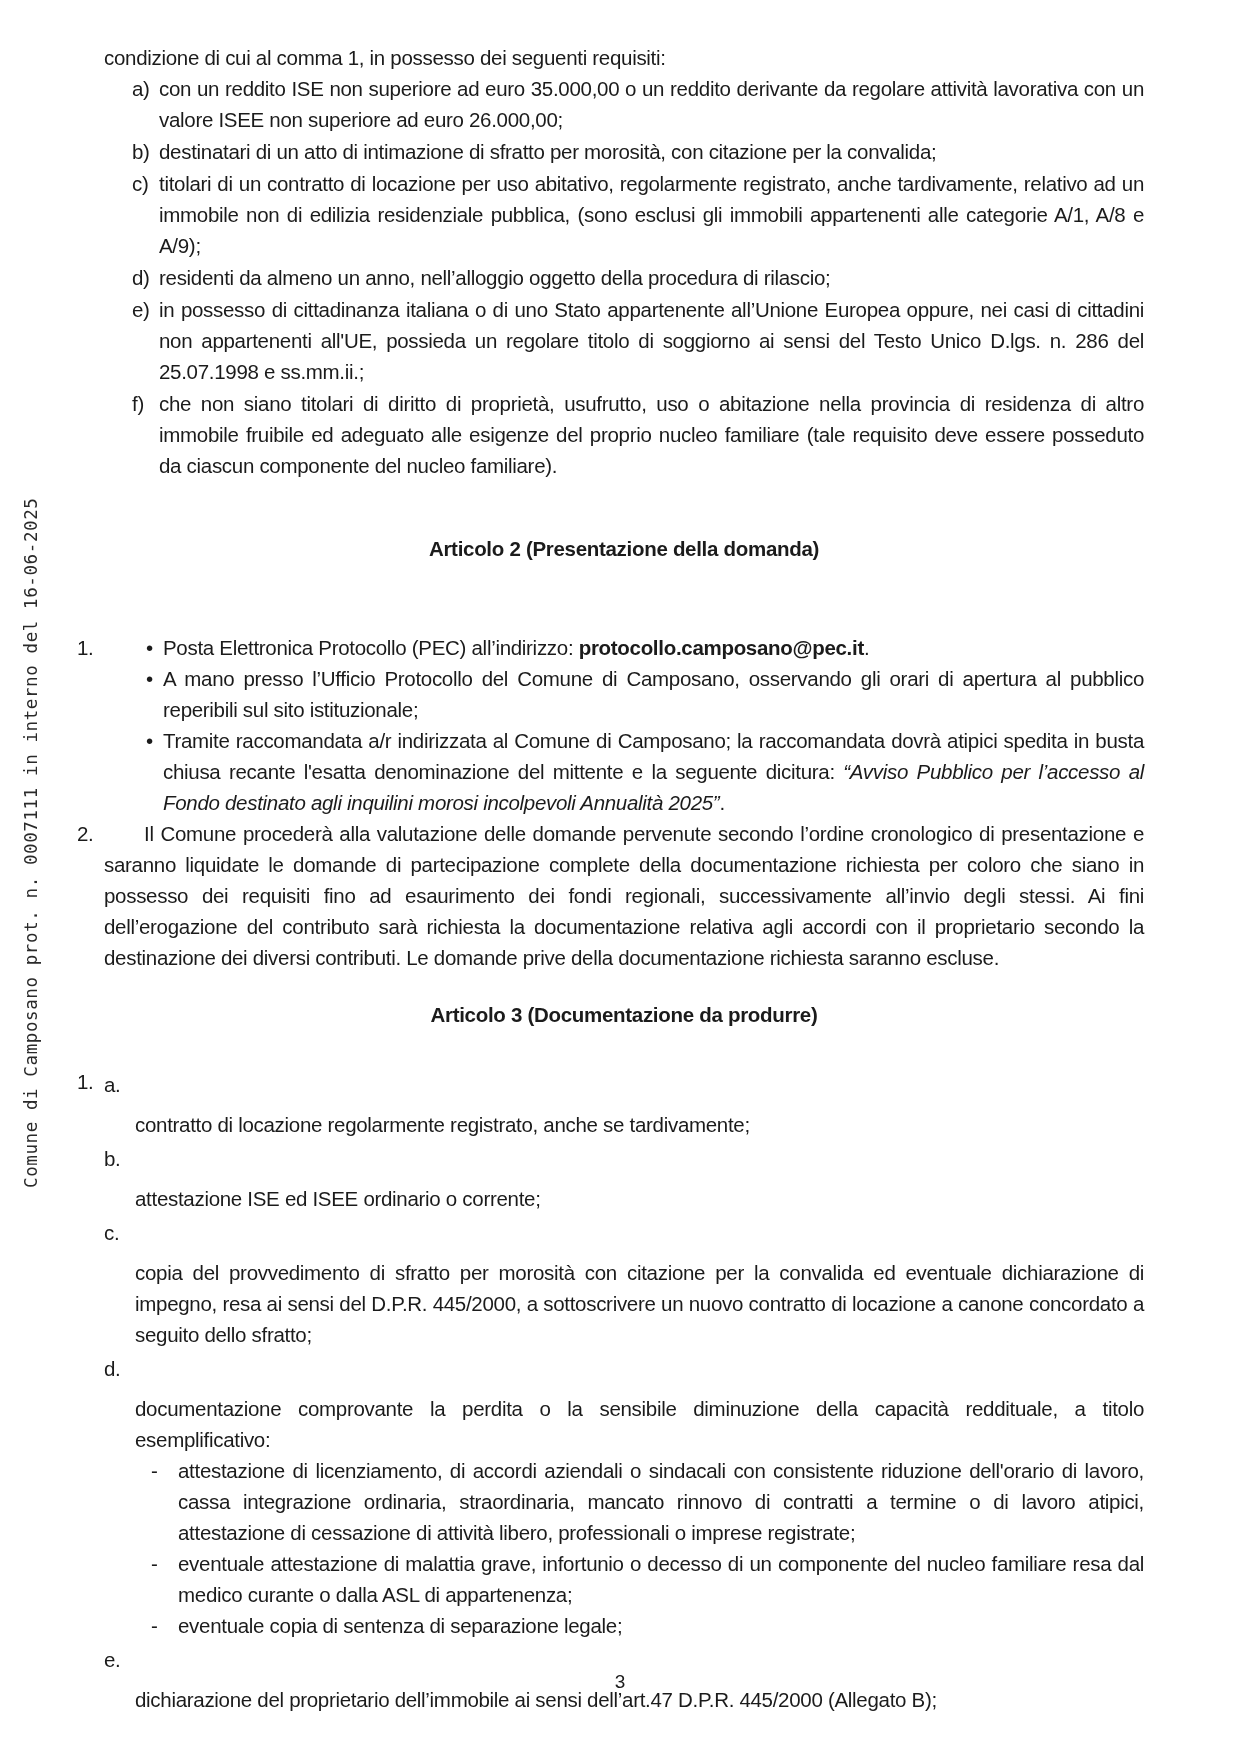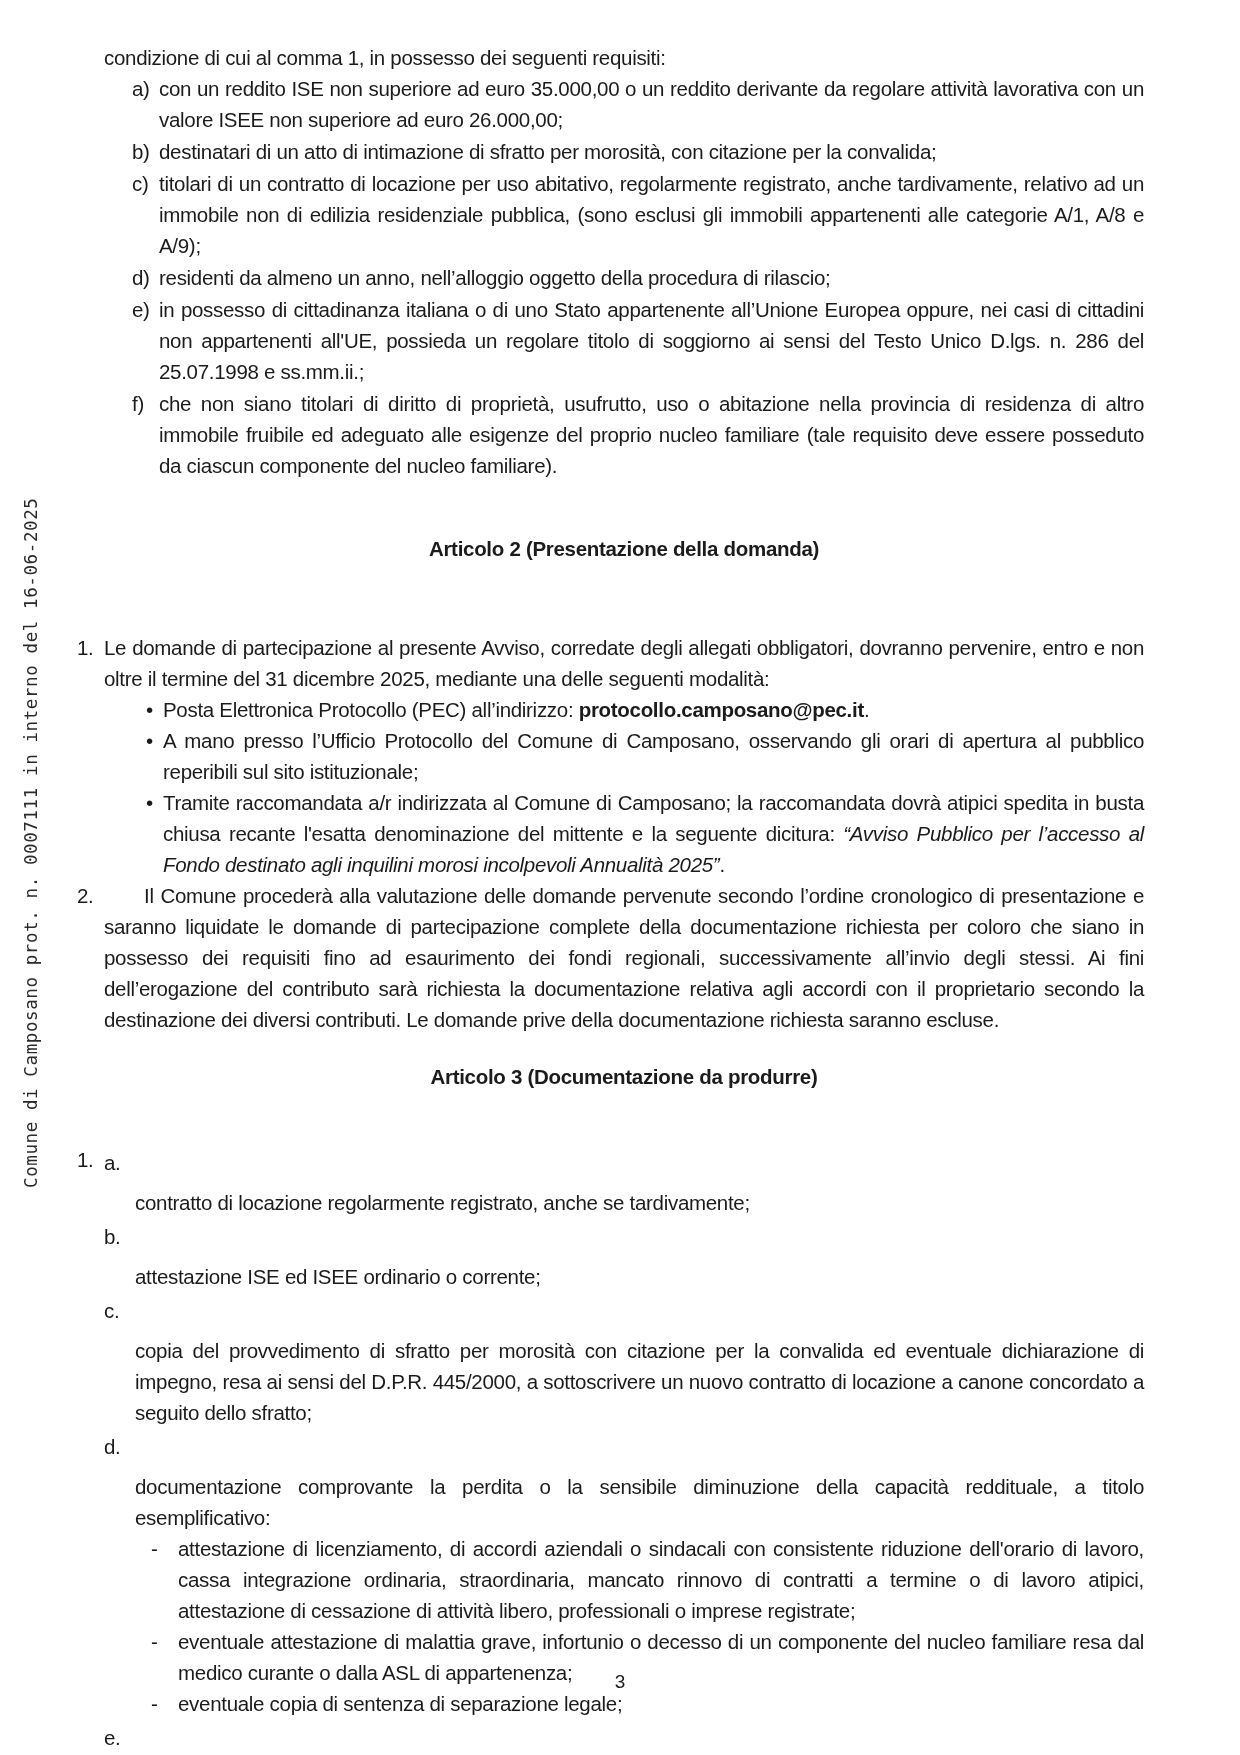--- a/index.html
+++ b/index.html
@@ -33,21 +33,21 @@
     letter-spacing:0.6px;
     white-space:nowrap;
     color:#2a2a2a;
   }
 
   .art-title {
     text-align:center;
     font-weight:700;
     margin:52px 0 68px 0;
   }
-  .art-title.t3 { margin:26px 0 52px 0; }
+  .art-title.t3 { margin:26px 0 36px 0; }
 
   
   .list-af { margin-left:28px; }
   .row { display:flex; margin-bottom:1px; }
   .row .lbl { flex:0 0 27px; }
   .row .txt { flex:1; min-width:0; text-align:justify; }
 
   
   .num-row { display:flex; margin-left:-27px; }
   .num-row .num { flex:0 0 27px; }
@@ -118,21 +118,20 @@
         <span class="lbl">f)</span>
         <span class="txt">che non siano titolari di diritto di proprietà, usufrutto, uso o abitazione nella provincia di residenza di altro immobile fruibile ed adeguato alle esigenze del proprio nucleo familiare (tale requisito deve essere posseduto da ciascun componente del nucleo familiare).</span>
       </div>
     </div>
 
     <p class="art-title">Articolo 2 (Presentazione della domanda)</p>
 
     <div class="num-row">
       <span class="num">1.</span>
       <div class="num-body">
-        <p>Le domande di partecipazione al presente Avviso, corredate degli allegati obbligatori, dovranno pervenire, entro e non oltre il termine del 31 dicembre 2025, mediante una delle seguenti modalità:</p>
         <div class="bullets">
           <div class="b-row">
             <span class="b-marker">•</span>
             <span class="b-text"><span>Posta Elettronica Protocollo (PEC) all’indirizzo: </span><a class="email">protocollo.camposano@pec.it</a><span>.</span></span>
           </div>
           <div class="b-row">
             <span class="b-marker">•</span>
             <span class="b-text">A mano presso l’Ufficio Protocollo del Comune di Camposano, osservando gli orari di apertura al pubblico reperibili sul sito istituzionale;</span>
           </div>
           <div class="b-row">

